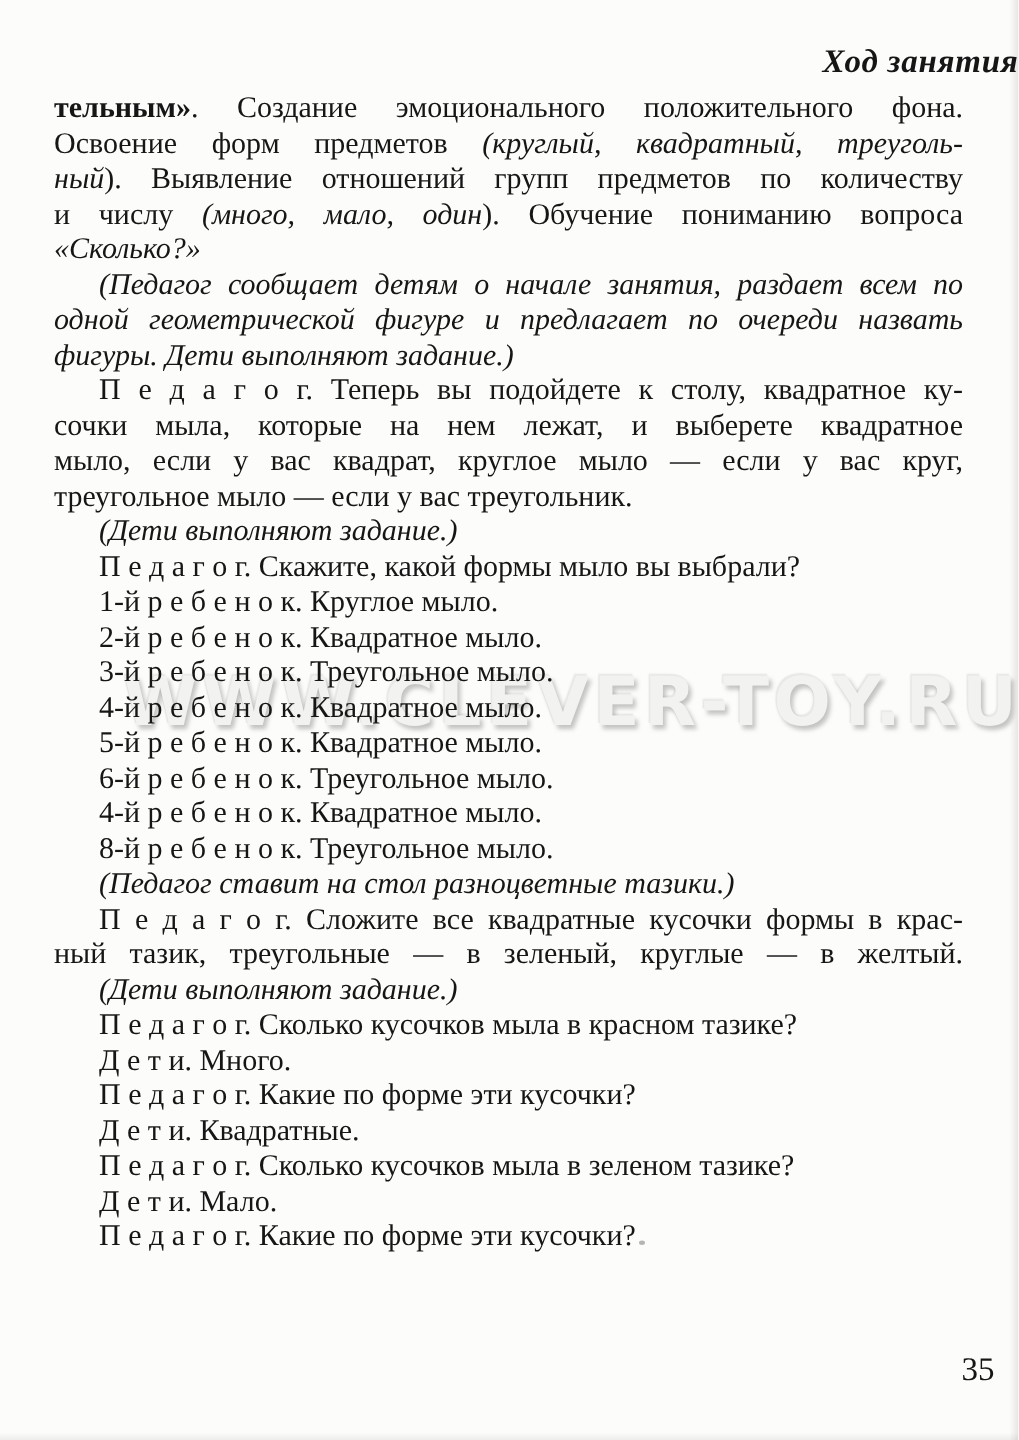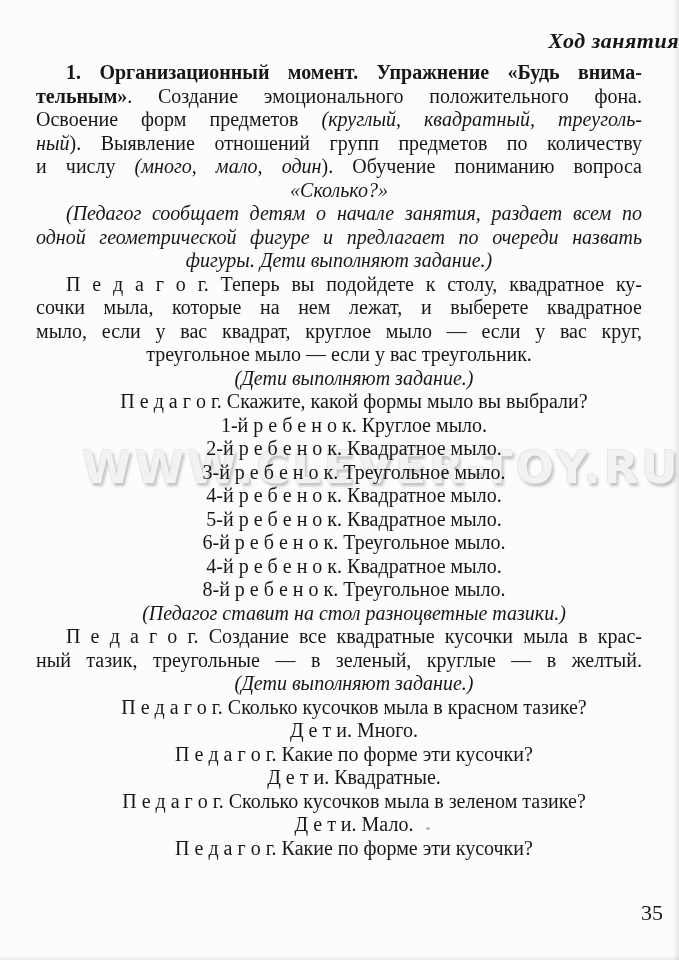--- a/index.html
+++ b/index.html
@@ -25,21 +25,21 @@
   }
   .body-text {
     position: absolute;
     top: 61px;
     left: 36px;
     width: 606px;
     font-size: 20px;
     line-height: 23.5px;
     z-index: 2;
   }
-  .line { min-height: 23.5px; text-align: center; }
+  .line { min-height: 23.5px; }
   .line.ind { text-indent: 30px; }
   .line.j { text-align: justify; text-align-last: justify; }
   .b { font-weight: bold; }
   .i { font-style: italic; }
   .watermark {
     position: absolute;
     top: 441px;
     left: 82px;
     z-index: 1;
     font-family: "DejaVu Sans", sans-serif;
@@ -84,21 +84,20 @@
     z-index: 3;
   }
 </style>
 </head>
 <body>
 
 <div class="page">
   <div class="watermark">WWW.CLEVER-TOY.RU</div>
   <div class="title">Ход занятия</div>
   <div class="body-text">
-      <div class="line ind j"><span class="b">1. Организационный момент. Упражнение «Будь внима-</span></div>
       <div class="line j"><span class="b">тельным»</span><span>. Создание эмоционального положительного фона.</span></div>
       <div class="line j"><span>Освоение форм предметов </span><span class="i">(круглый, квадратный, треуголь-</span></div>
       <div class="line j"><span class="i">ный</span><span>). Выявление отношений групп предметов по количеству</span></div>
       <div class="line j"><span>и числу </span><span class="i">(много, мало, один</span><span>). Обучение пониманию вопроса</span></div>
       <div class="line"><span class="i">«Сколько?»</span></div>
       <div class="line ind j"><span class="i">(Педагог сообщает детям о начале занятия, раздает всем по</span></div>
       <div class="line j"><span class="i">одной геометрической фигуре и предлагает по очереди назвать</span></div>
       <div class="line"><span class="i">фигуры. Дети выполняют задание.)</span></div>
       <div class="line ind j"><span>П е д а г о г. Теперь вы подойдете к столу, квадратное ку-</span></div>
       <div class="line j"><span>сочки мыла, которые на нем лежат, и выберете квадратное</span></div>
@@ -108,21 +107,21 @@
       <div class="line ind"><span>П е д а г о г. Скажите, какой формы мыло вы выбрали?</span></div>
       <div class="line ind"><span>1-й р е б е н о к. Круглое мыло.</span></div>
       <div class="line ind"><span>2-й р е б е н о к. Квадратное мыло.</span></div>
       <div class="line ind"><span>3-й р е б е н о к. Треугольное мыло.</span></div>
       <div class="line ind"><span>4-й р е б е н о к. Квадратное мыло.</span></div>
       <div class="line ind"><span>5-й р е б е н о к. Квадратное мыло.</span></div>
       <div class="line ind"><span>6-й р е б е н о к. Треугольное мыло.</span></div>
       <div class="line ind"><span>4-й р е б е н о к. Квадратное мыло.</span></div>
       <div class="line ind"><span>8-й р е б е н о к. Треугольное мыло.</span></div>
       <div class="line ind"><span class="i">(Педагог ставит на стол разноцветные тазики.)</span></div>
-      <div class="line ind j"><span>П е д а г о г. Создание все квадратные кусочки мыла в крас-</span></div>
+      <div class="line ind j"><span>П е д а г о г. Сложите все квадратные кусочки формы в крас-</span></div>
       <div class="line j"><span>ный тазик, треугольные — в зеленый, круглые — в желтый.</span></div>
       <div class="line ind"><span class="i">(Дети выполняют задание.)</span></div>
       <div class="line ind"><span>П е д а г о г. Сколько кусочков мыла в красном тазике?</span></div>
       <div class="line ind"><span>Д е т и. Много.</span></div>
       <div class="line ind"><span>П е д а г о г. Какие по форме эти кусочки?</span></div>
       <div class="line ind"><span>Д е т и. Квадратные.</span></div>
       <div class="line ind"><span>П е д а г о г. Сколько кусочков мыла в зеленом тазике?</span></div>
       <div class="line ind"><span>Д е т и. Мало.</span></div>
       <div class="line ind"><span>П е д а г о г. Какие по форме эти кусочки?</span></div>
     </div>

